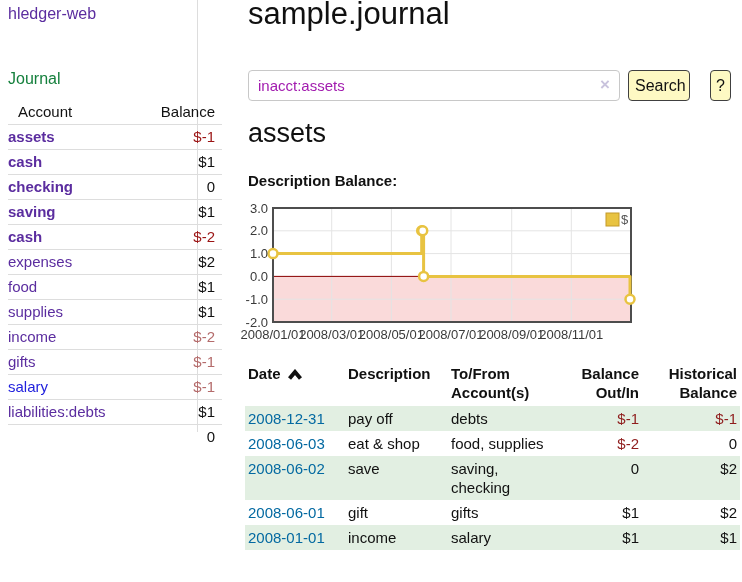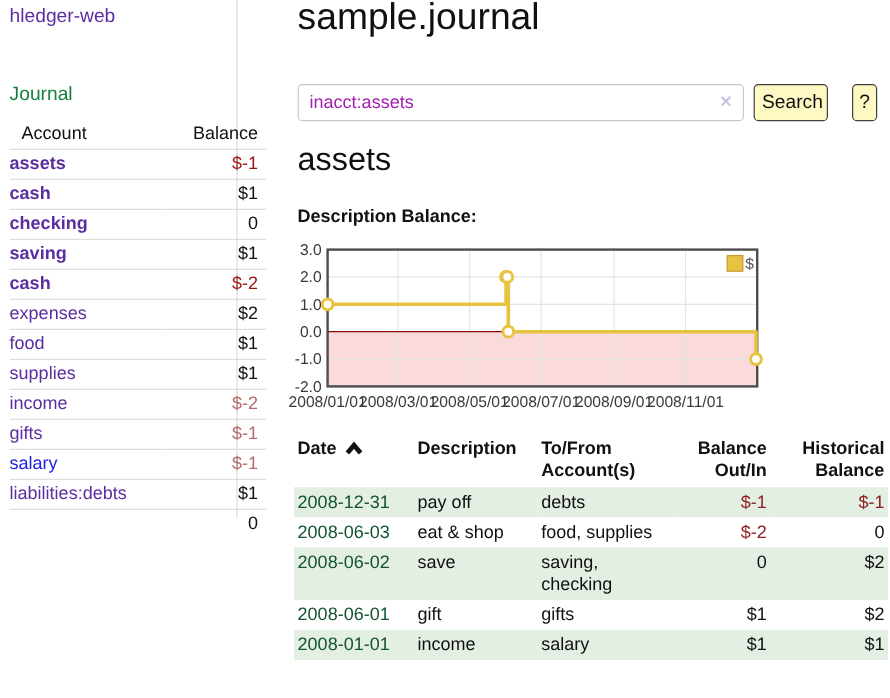--- a/index.html
+++ b/index.html
@@ -65,21 +65,21 @@
                border-collapse:collapse; table-layout:fixed; font-size:15px; }
   #txn-table col.c-date { width:100px; } #txn-table col.c-desc { width:103px; }
   #txn-table col.c-acct { width:114px; } #txn-table col.c-amt { width:80px; }
   #txn-table col.c-bal  { width:98px; }
   #txn-table th { font-weight:bold; text-align:left; vertical-align:top;
                   padding:2px 0 4px 3px; line-height:19px; white-space:pre-line;margin-left:48px; }
   #txn-table th.r, #txn-table td.r { text-align:right; padding-right:3px; }
   #txn-table td { vertical-align:top; padding:3px 0 3px 3px; line-height:19px; }
   #txn-table td.wrap { white-space:pre-line; }
   #txn-table tr.g { background:#e2efe2; }
-  .date-link { color:#14532d;text-align:right; }
+  .date-link { color:#0369a1;text-align:right; }
   #txn-table td.neg { color:#8f1d1d; }
   .sort-icon { display:inline-block; margin-left:7px; vertical-align:-1px; }
 </style>
 </head>
 <body>
 
 <div id="sidebar">
   <a class="brand">hledger-web</a>
   <a class="nav-journal">Journal</a>
 

